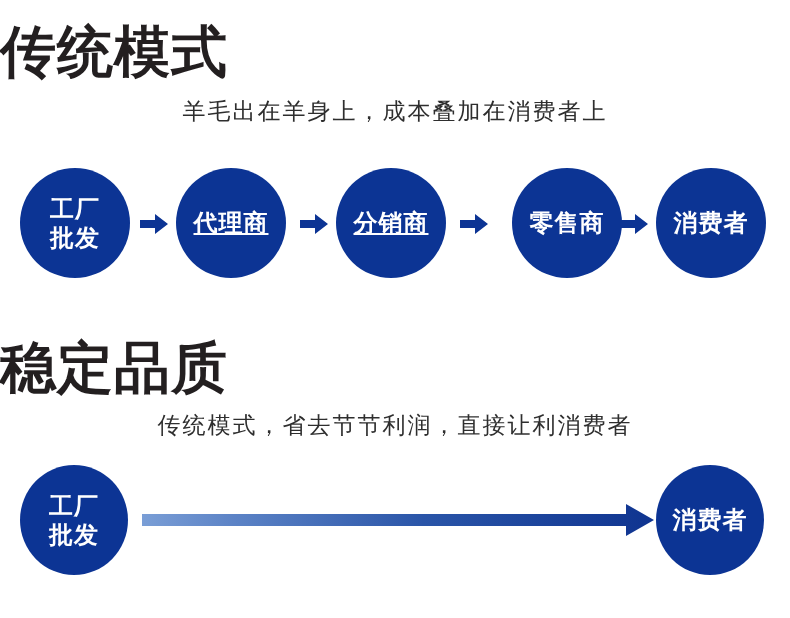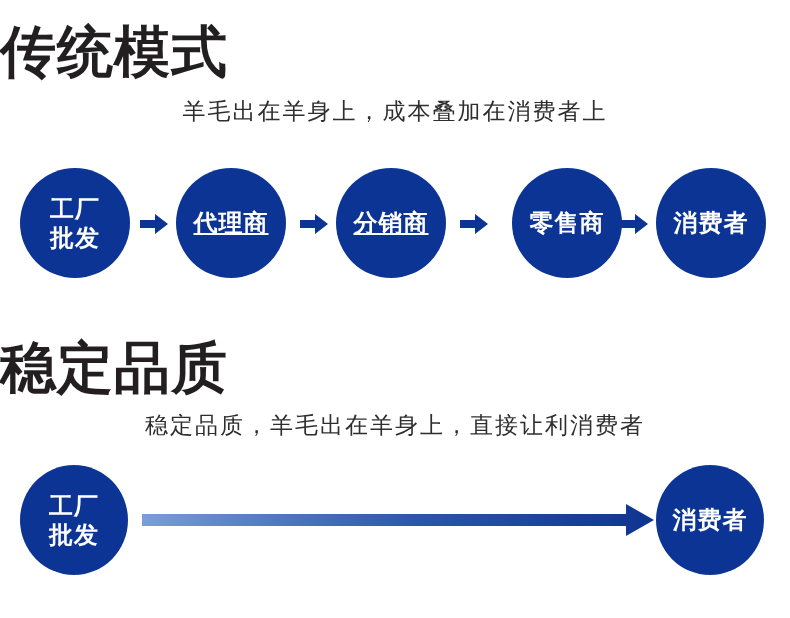--- a/index.html
+++ b/index.html
@@ -170,21 +170,21 @@
     </span>
 
     <div class="node" id="node-consumer-1">
       <span class="node-label">消费者</span>
     </div>
 
   </div>
 
   <div class="section-title" id="title-ecommerce">稳定品质</div>
 
-  <div class="section-subtitle" id="subtitle-ecommerce">稳定品质，羊毛出在羊身上，直接让利消费者</div>
+  <div class="section-subtitle" id="subtitle-ecommerce">传统模式，省去节节利润，直接让利消费者</div>
 
   <div class="row-ecommerce">
 
     <div class="node" id="node-factory-2">
       <span class="node-label">工厂
 批发</span>
     </div>
 
     <span class="long-arrow">
       <svg width="512" height="44" viewBox="0 0 512 44">

